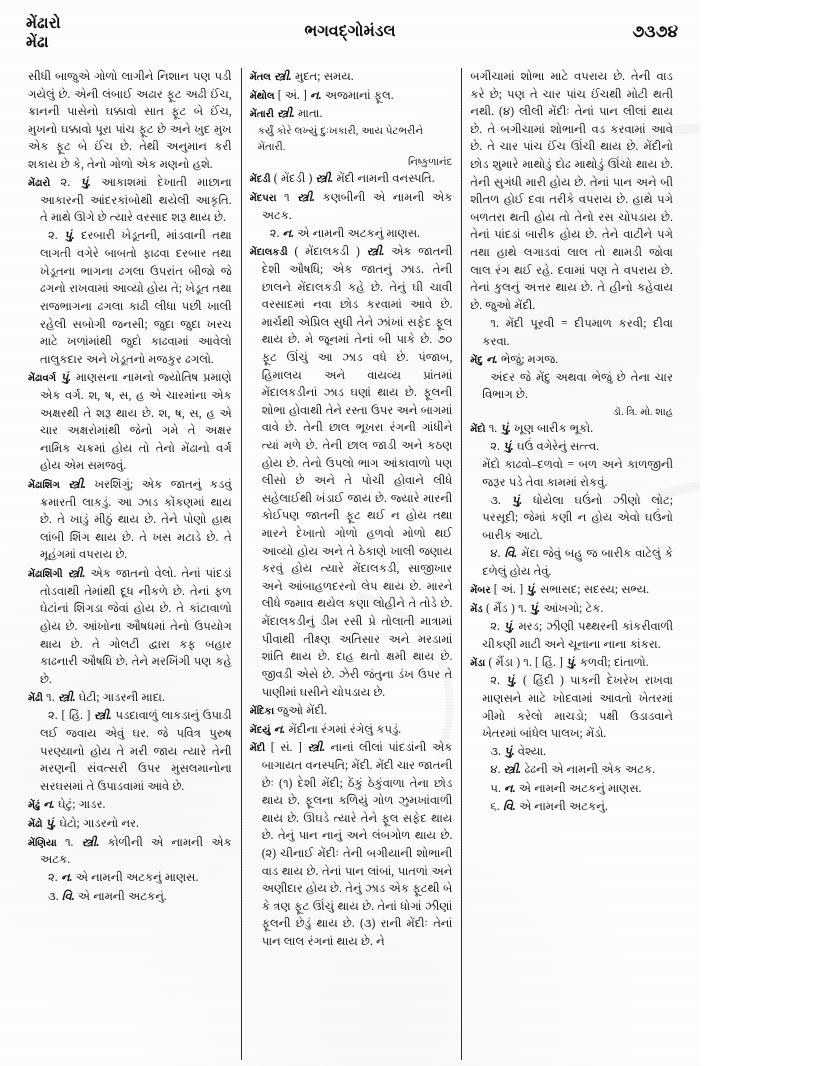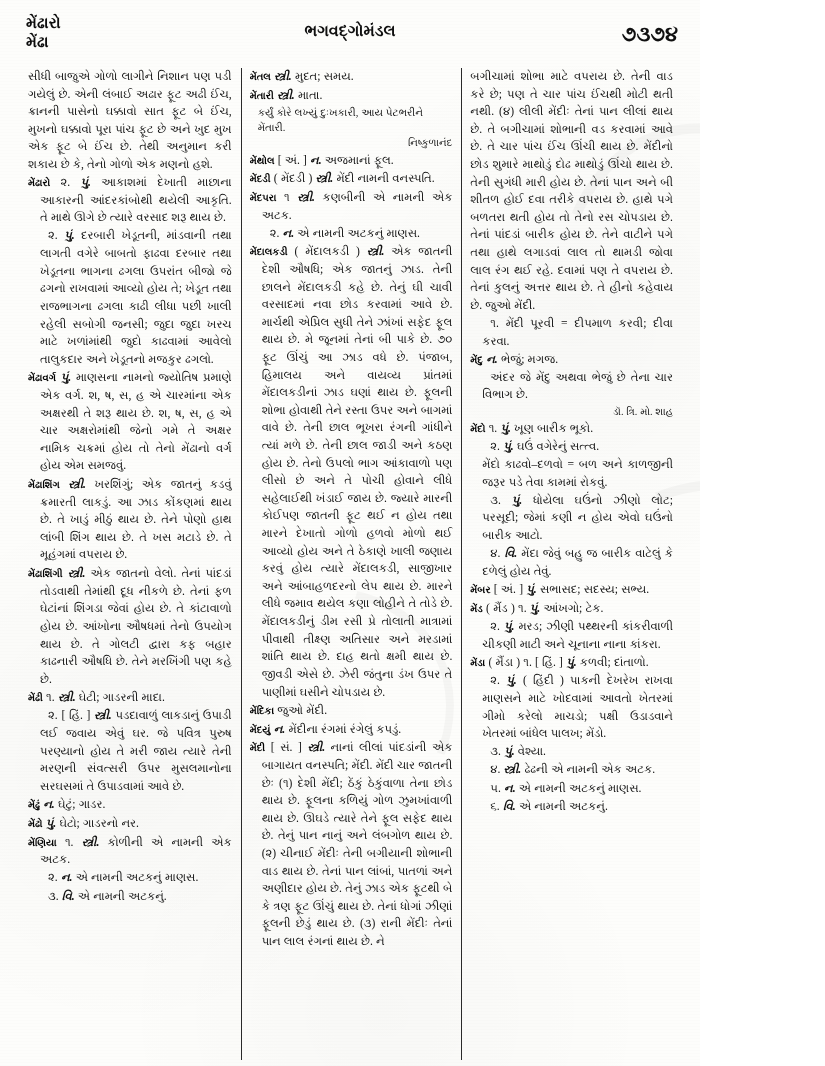--- a/index.html
+++ b/index.html
@@ -56,21 +56,21 @@
     position: absolute;
     left: 0; right: 0; top: 8px;
     text-align: center;
     font-size: 16px;
     font-weight: bold;
     color: #101010;
   }
   .hdr-right {
     position: absolute;
     right: 22px; top: 8px;
-    font-size: 21px;
+    font-size: 17px;
     font-weight: bold;
     color: #101010;
     text-align: right;
   }
 
   
   #columns {
     position: absolute;
     left: 20px;
     right: 18px;
@@ -263,37 +263,37 @@
       <div class="entry">
         <p class="t hang">
           <span class="hw">મેંતલ</span>
           <span class="pos">સ્ત્રી.</span>
           <span>મુદત; સમય.</span>
         </p>
       </div>
 
       <div class="entry">
         <p class="t hang">
+          <span class="hw">મેંથોલ</span>
+          <span>[ અં. ]</span>
+          <span class="pos">ન.</span>
+          <span>અજમાનાં ફૂલ.</span>
+        </p>
+      </div>
+
+      <div class="entry">
+        <p class="t hang">
           <span class="hw">મેંતારી</span>
           <span class="pos">સ્ત્રી.</span>
           <span>માતા.</span>
         </p>
         <p class="t quote">
           <span>કર્યું કોરે લખ્યું દુઃખકારી, આય પેટભરીને મેંતારી.</span>
         </p>
         <p class="t attrib">નિષ્કુળાનંદ</p>
-      </div>
-
-      <div class="entry">
-        <p class="t hang">
-          <span class="hw">મેંથોલ</span>
-          <span>[ અં. ]</span>
-          <span class="pos">ન.</span>
-          <span>અજમાનાં ફૂલ.</span>
-        </p>
       </div>
 
       <div class="entry">
         <p class="t hang">
           <span class="hw">મેંદડી</span>
           <span>( મેંદડી )</span>
           <span class="pos">સ્ત્રી.</span>
           <span>મેંદી નામની વનસ્પતિ.</span>
         </p>
       </div>

